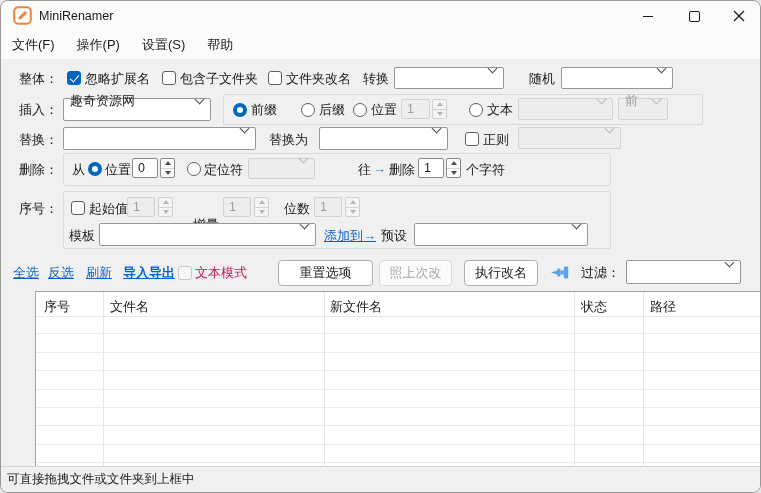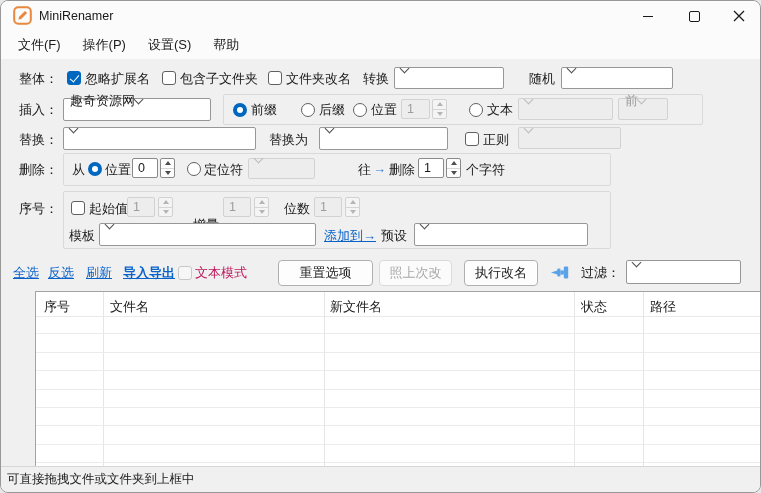--- a/index.html
+++ b/index.html
@@ -6,27 +6,27 @@
   .window{position:relative;width:759px;height:491px;margin:0;border:1px solid #989898;
     border-radius:8px;overflow:hidden;background:#f0f0f0;
     font-family:"Liberation Sans","DejaVu Sans",sans-serif;font-size:13px;color:#1a1a1a;}
   
   .titlebar{position:absolute;top:0;left:0;right:0;height:30px;background:#fbfbfb;}
   .appicon{position:absolute;left:12px;top:5px;width:19px;height:19px;}
   .title{position:absolute;left:38px;top:8px;font-size:12.5px;}
   .wbtn{position:absolute;top:0;width:46px;height:30px;display:flex;align-items:center;justify-content:center;}
   .minline{width:10px;height:1px;background:#1a1a1a;}
   .maxbox{width:9px;height:9px;border:1px solid #1a1a1a;border-radius:2px;}
-  .menubar{position:absolute;top:30px;left:0;right:0;height:28px;background:#fbfbfb;display:flex;align-items:center;padding-left:6px;}
+  .menubar{position:absolute;top:30px;left:0;right:0;height:28px;background:#fbfbfb;display:flex;align-items:center;}
   .menu-item{padding:4px 11px;white-space:nowrap;}
   
   .lbl{position:absolute;white-space:nowrap;line-height:16px;}
   .dis{color:#be185d;}
   .combo{position:absolute;background:#fff;border:1px solid #979797;border-radius:2px;box-sizing:border-box;
-    display:flex;align-items:center;justify-content:flex-start;padding:0 7px 17px 6px;}
+    display:flex;align-items:center;justify-content:space-between;padding:0 7px 17px 6px;}
   .combo .ctext{white-space:nowrap;overflow:hidden;}
   .chev{width:6px;height:6px;border-right:1.4px solid #4d4d4d;border-bottom:1.4px solid #4d4d4d;
     transform:rotate(45deg);margin-top:-3px;flex:0 0 auto;}
   .combo.cdis{background:#ededed;border-color:#d2d2d2;}
   .combo.cdis .chev{border-color:#bbb;}
   .combo.cdis .ctext{color:#9d9d9d;}
   .checkbox{position:absolute;width:14px;height:14px;border:1px solid #606060;border-radius:3px;background:#fff;box-sizing:border-box;}
   .checkbox.checked{background:#0067c0;border-color:#0067c0;}
   .checkbox.checked::after{content:"";position:absolute;left:4px;top:1px;width:4px;height:8px;
     border-right:1.6px solid #fff;border-bottom:1.6px solid #fff;transform:rotate(40deg);}

